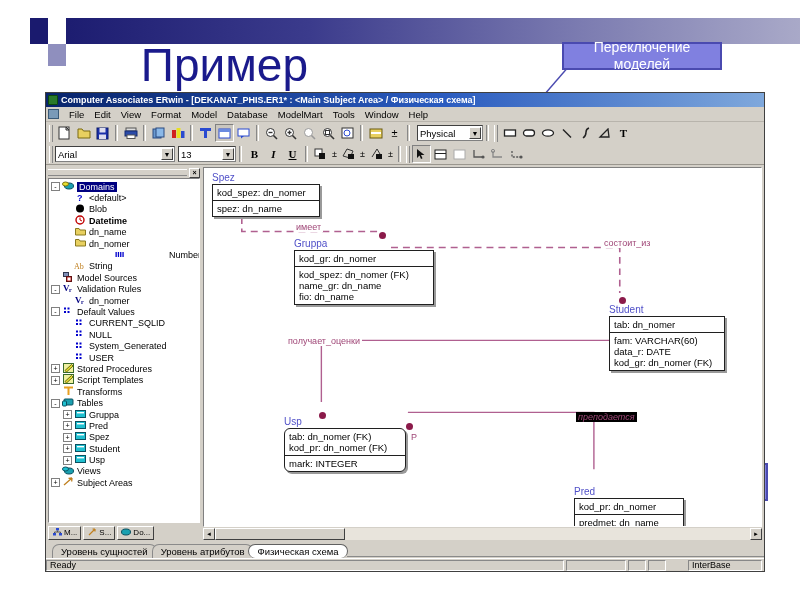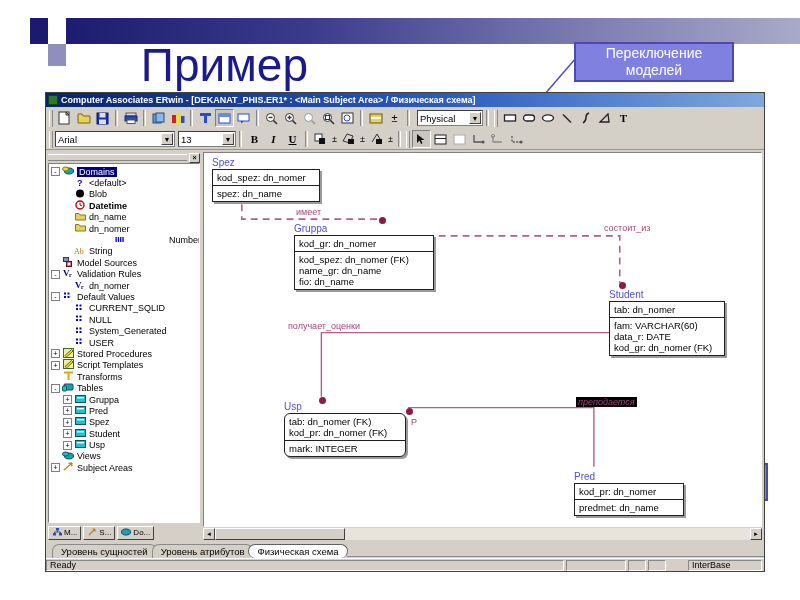--- a/index.html
+++ b/index.html
@@ -34,21 +34,21 @@
   }
 
   
   .callout {
     position:absolute;
     background:#8080e0; border:2px solid #4a4ab0;
     color:#ffffff; text-align:center;
     font-size:14px; line-height:17px;
     display:flex; align-items:center; justify-content:center;
   }
-  #callout-models { left:562px; top:42px; width:160px; height:40px;margin-left:12px; }
+  #callout-models { left:562px; top:42px; width:160px; height:28px; }
   #callout-dbms   { left:692px; top:463px; width:76px; height:38px; font-size:16px; }
   .leader { position:absolute; }
 
   
   #app-window {
     position:absolute; left:45px; top:92px; width:720px; height:480px;
     border:1px solid #404040; background:#d4d0c8;
     display:flex; flex-direction:column;
     font-size:10px;
   }
@@ -226,20 +226,33 @@
 </svg>
 <div class="callout" id="callout-dbms">СУБД</div>
 
 <div id="app-window">
 
   <div id="titlebar">
     <span class="tb-icon"></span>
     <span>Computer Associates ERwin - [DEKANAT_PHIS.ER1* : &lt;Main Subject Area&gt; / Физическая схема]</span>
   </div>
 
+  <div id="menubar">
+    <span class="mb-icon"></span>
+    <span class="mi">File</span>
+    <span class="mi">Edit</span>
+    <span class="mi">View</span>
+    <span class="mi">Format</span>
+    <span class="mi">Model</span>
+    <span class="mi">Database</span>
+    <span class="mi">ModelMart</span>
+    <span class="mi">Tools</span>
+    <span class="mi">Window</span>
+    <span class="mi">Help</span>
+  </div>
 
   <div class="toolbar-row" id="toolbar1">
     <span class="grip"></span>
 
     <span class="tbtn">
       <svg width="13" height="14" viewBox="0 0 13 14">
           <rect x="1" y="1" width="10" height="12" fill="#fff" stroke="#333"></rect>
           <path d="M8 1 L11 4 L8 4 Z" fill="#ccc" stroke="#333"></path>
         </svg>
     </span>

